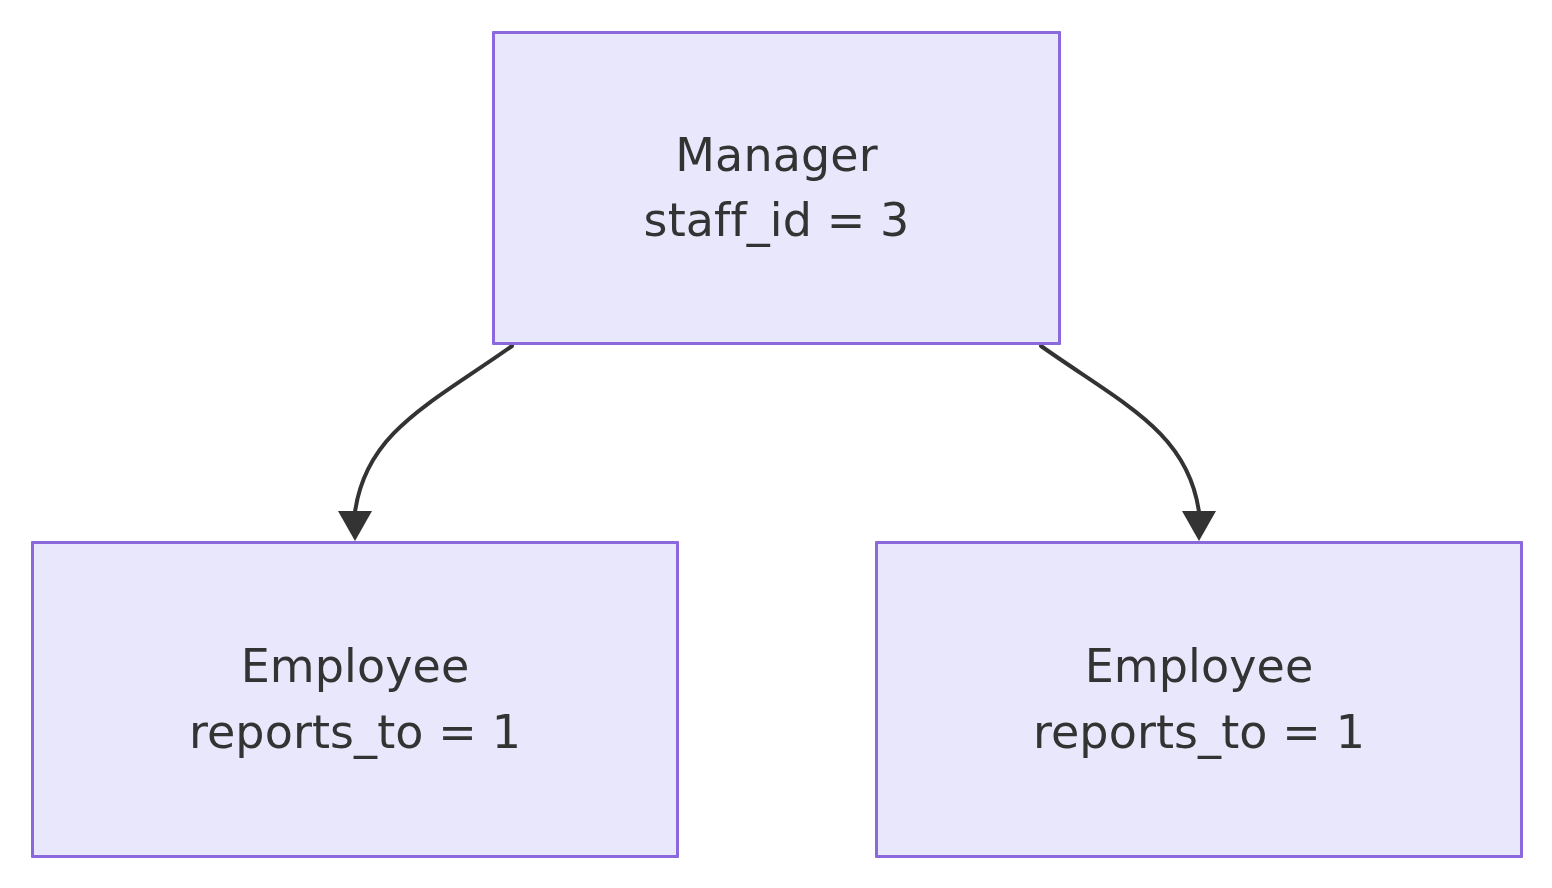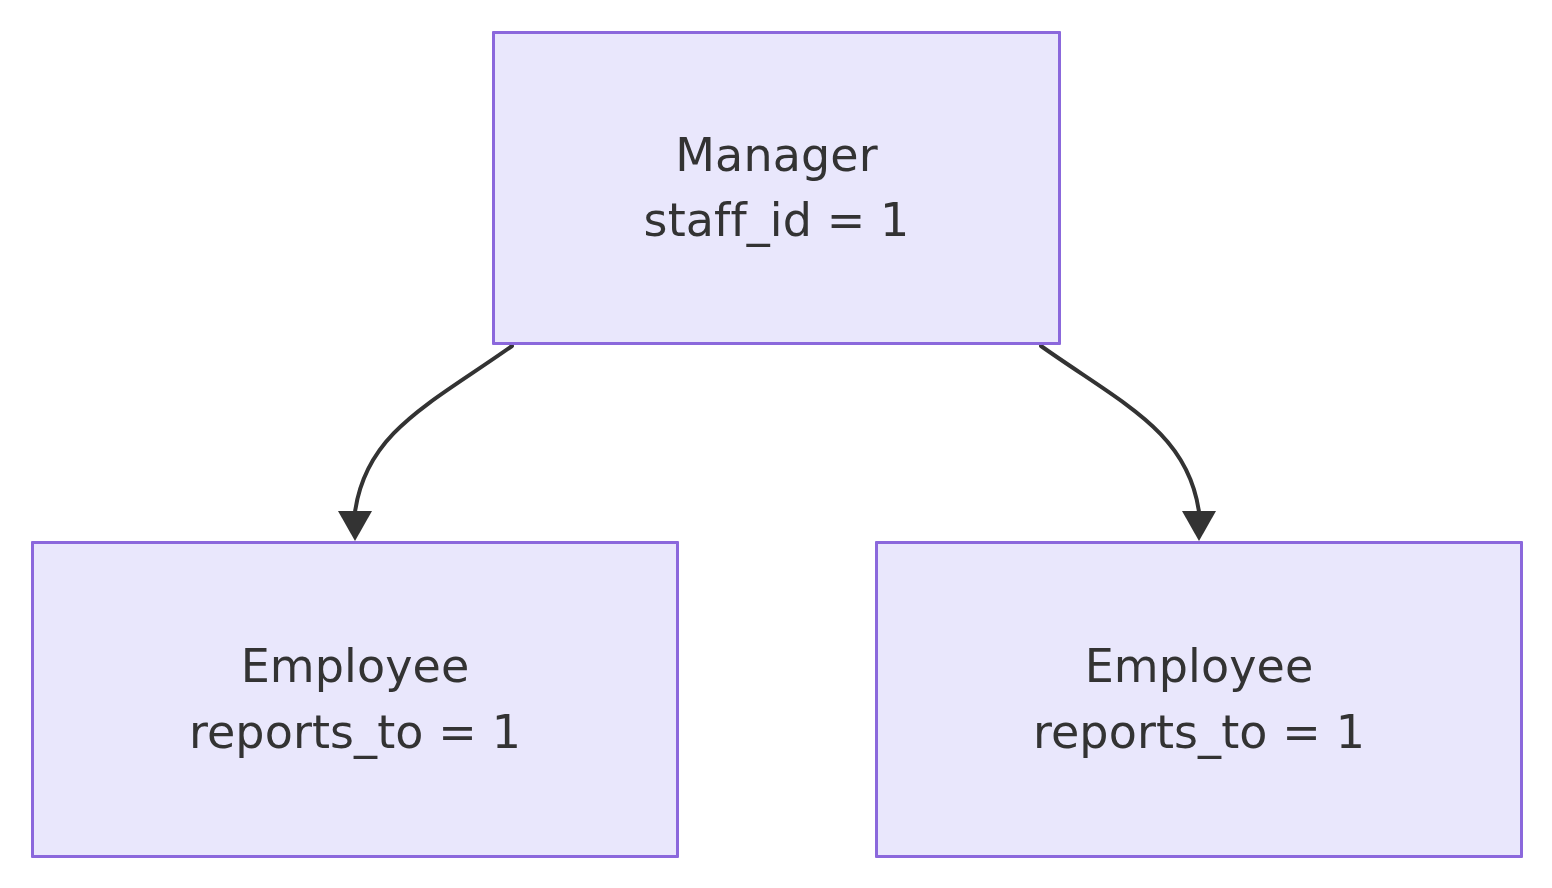--- a/index.html
+++ b/index.html
@@ -77,21 +77,21 @@
       <polygon points="338,511 372,511 355,541" fill="#333333"></polygon>
     </g>
     <g>
       <path d="M 1041,346 C 1123,404 1188,432 1199,512" fill="none" stroke="#333333" stroke-width="4" stroke-linecap="round"></path>
       <polygon points="1182,511 1216,511 1199,541" fill="#333333"></polygon>
     </g>
   </svg>
 
   <div class="node" id="node-manager">
     <span class="node-line">Manager</span>
-    <span class="node-line">staff_id = 1</span>
+    <span class="node-line">staff_id = 3</span>
   </div>
 
   <div class="node" id="node-employee-left">
     <span class="node-line">Employee</span>
     <span class="node-line">reports_to = 1</span>
   </div>
 
   <div class="node" id="node-employee-right">
     <span class="node-line">Employee</span>
     <span class="node-line">reports_to = 1</span>

